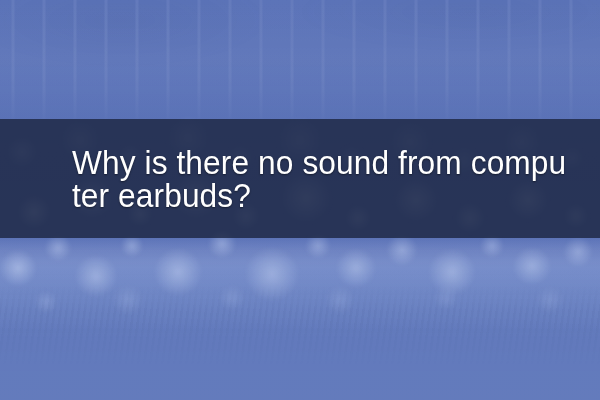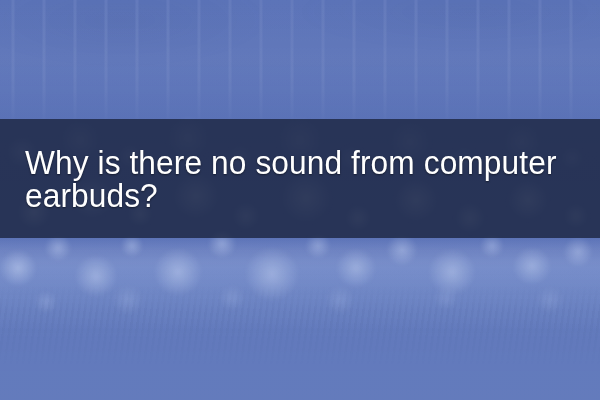--- a/index.html
+++ b/index.html
@@ -142,20 +142,21 @@
   
   .caption-band {
     position: absolute;
     left: 0;
     right: 0;
     top: 119px;
     height: 119px;
     background: rgba(26,35,60,.78);
     display: flex;
     align-items: center;
+    padding-left: 47px;
   }
   .caption-text {
     margin: 0;
     padding: 0 8px 0 26px;
     color: #ffffff;
     font-size: 33px;
     line-height: 33px;
     letter-spacing: .1px;
     font-weight: 400;
     transform: scaleX(.96);

